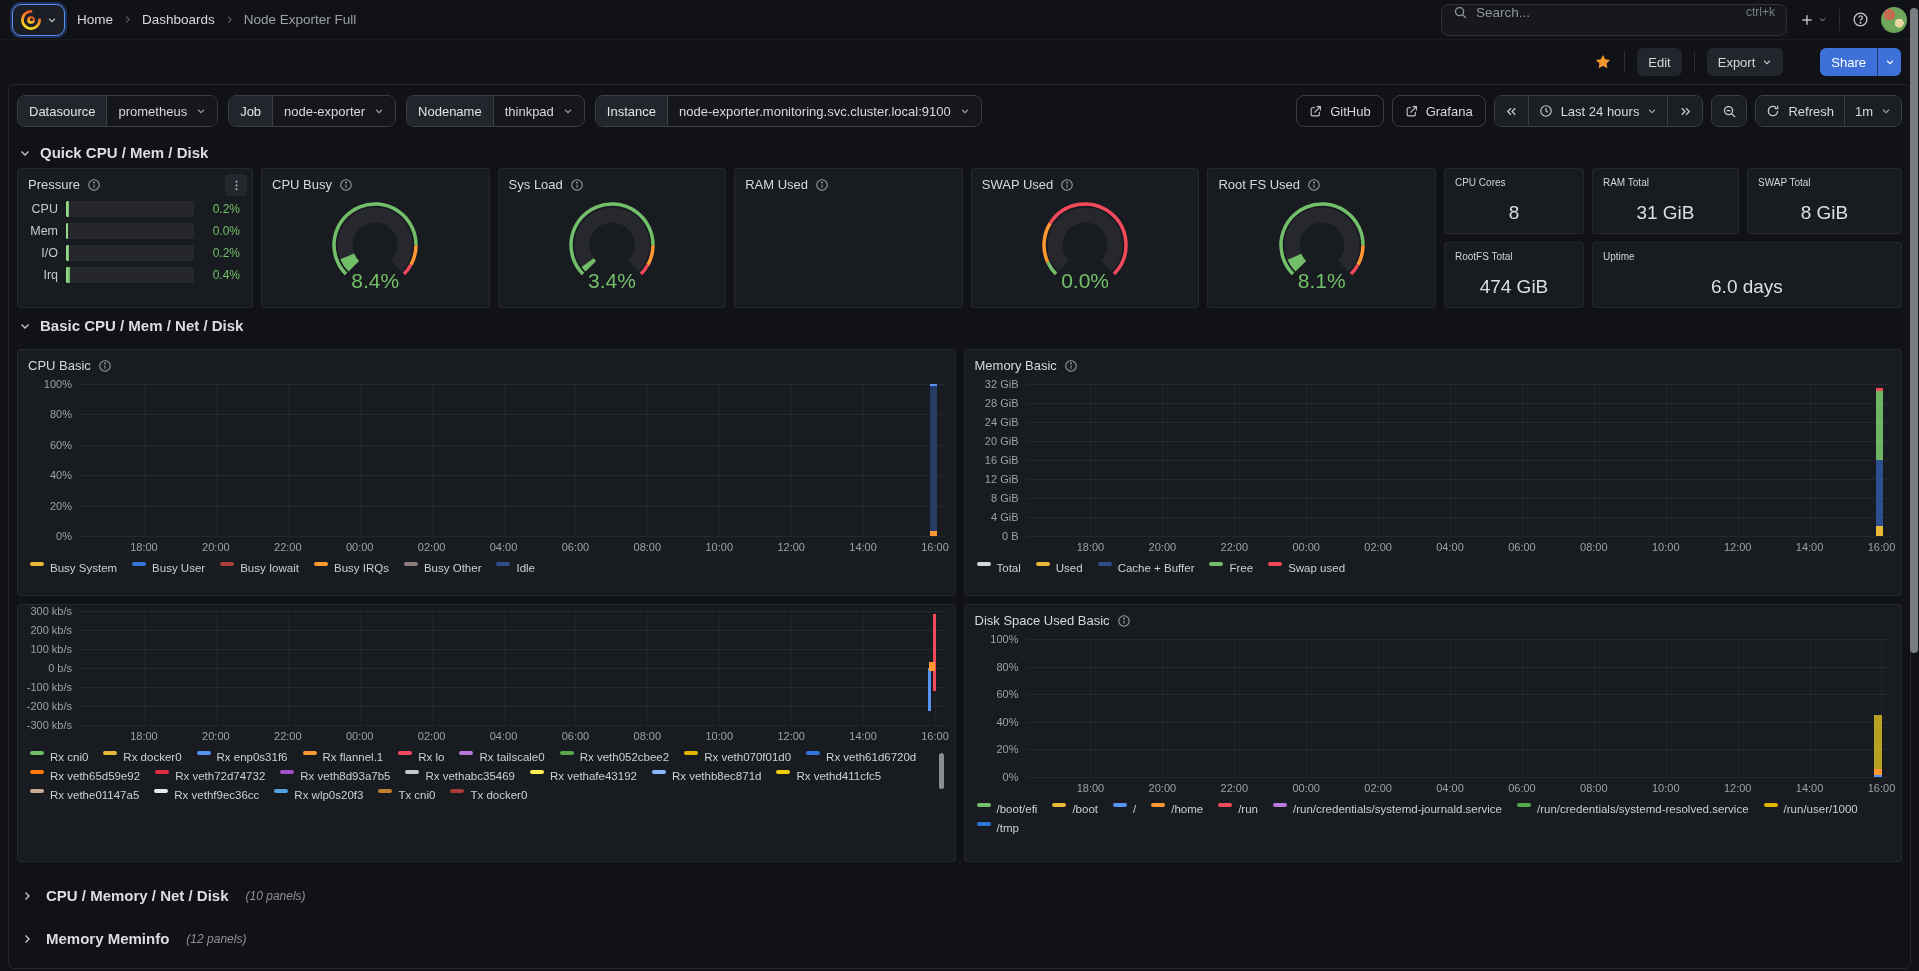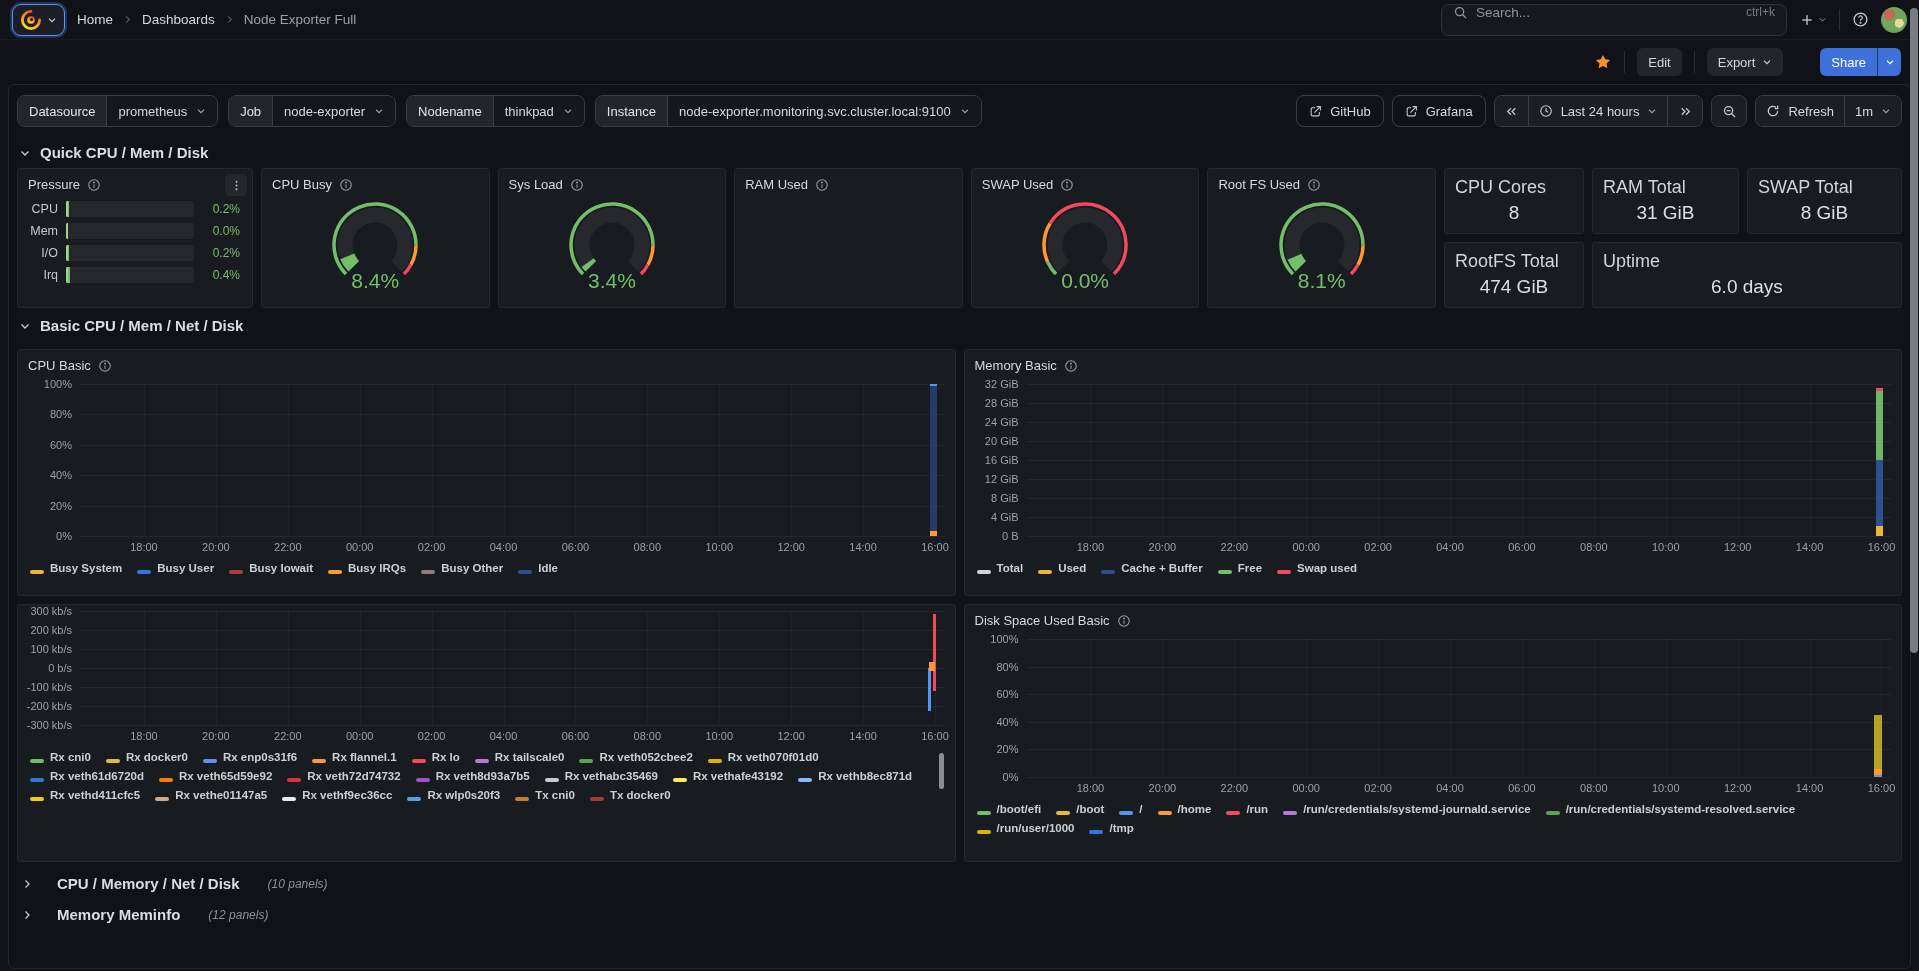--- a/index.html
+++ b/index.html
@@ -90,47 +90,47 @@
   .pbar-val { width:38px; text-align:right; font-size:12px; color:#73BF69; }
 
   .gauges-wrap { display:contents; }
   .gauge-panel { flex:1; }
   .gauge-area { position:relative; height:104px; display:flex; justify-content:center; }
   .gauge-value { position:absolute; left:0; right:0; bottom:8px; text-align:center;
                  font-size:21px; color:#73BF69; }
 
   .stats-grid { width:458px; flex:none; display:grid; grid-template-columns:140px 147px 1fr;
                 grid-template-rows:1fr 1fr; gap:8px; }
-  .stat-title { padding:8px 10px 0; font-size:18px; font-weight:500; color:#D2D4D9; }
+  .stat-title { padding:8px 10px 0; font-size:10px; font-weight:500; color:#D2D4D9; }
   .stat-value { position:absolute; left:0; right:0; bottom:9px; text-align:center;
                 font-size:19px; color:#DEDFE3; }
 
   .charts-grid { display:grid; grid-template-columns:1fr 1fr; gap:8px; padding:8px 8px 0; }
   #charts-a .panel { height:247px; }
   #charts-b .panel { height:258px; }
   .plot-zone { position:relative; margin:6px 10px 0 62px; }
   .gl-h { position:absolute; left:0; right:0; height:1px; background:rgba(204,204,220,0.07); }
   .gl-v { position:absolute; top:0; bottom:0; width:1px; background:rgba(204,204,220,0.05); }
   .ylab { position:absolute; right:calc(100% + 8px); transform:translateY(-50%); font-size:11px;
           color:#9EA0A8; white-space:nowrap; }
   .xlab { position:absolute; top:100%; margin-top:5px; transform:translateX(-50%); font-size:11px;
           color:#9EA0A8; }
   .ebar { position:absolute; }
   .legend { display:flex; flex-wrap:wrap; column-gap:15px; row-gap:7px; padding:0 2px;
             font-size:11.5px; color:#CDCFD6; }
   .legend-wrap { margin:26px 10px 0 10px; }
   .legend-scroll { position:relative; overflow:hidden; padding-right:10px; }
   .mini-sb { position:absolute; right:1px; top:2px; width:5px; height:36px; background:#8A8D93;
              border-radius:3px; }
-  .lg-item { display:flex; align-items:flex-end; gap:6px; cursor:pointer;font-weight:bold; }
+  .lg-item { display:flex; align-items:flex-start; gap:6px; cursor:pointer; }
   .lg-swatch { width:14px; height:4px; border-radius:2px; flex:none; }
 
   .collapsed-rows { padding:6px 2px 0; }
-  .collapsed-row { height:31px; display:flex; align-items:center; gap:24px; padding:0 10px;
-                   font-size:15px; font-weight:700; color:#DCDDE1; cursor:pointer; }
+  .collapsed-row { height:31px; display:flex; align-items:center; gap:13px; padding:0 10px;
+                   font-size:15px; font-weight:700; color:#DCDDE1; cursor:pointer;margin-top:12px; }
   .collapsed-row .cnt { font-weight:400; font-style:italic; font-size:12px; color:#8E9097; margin-left:4px; }
   .chev { color:#C7C9CE; display:flex; }
 
   
   .page-scrollbar { position:absolute; top:8px; right:1px; width:8px; height:645px;
                     background:#797C81; border-radius:4px; }
 </style>
 </head>
 <body>
 

